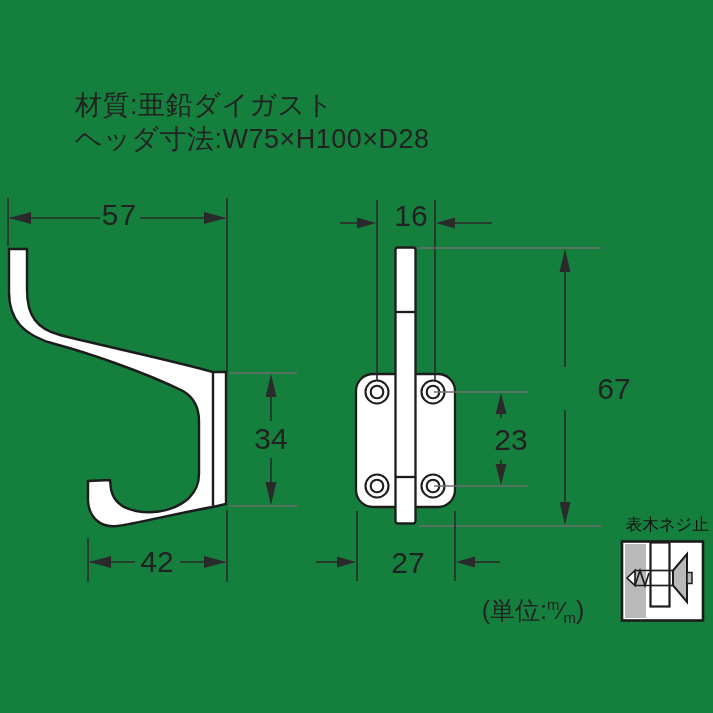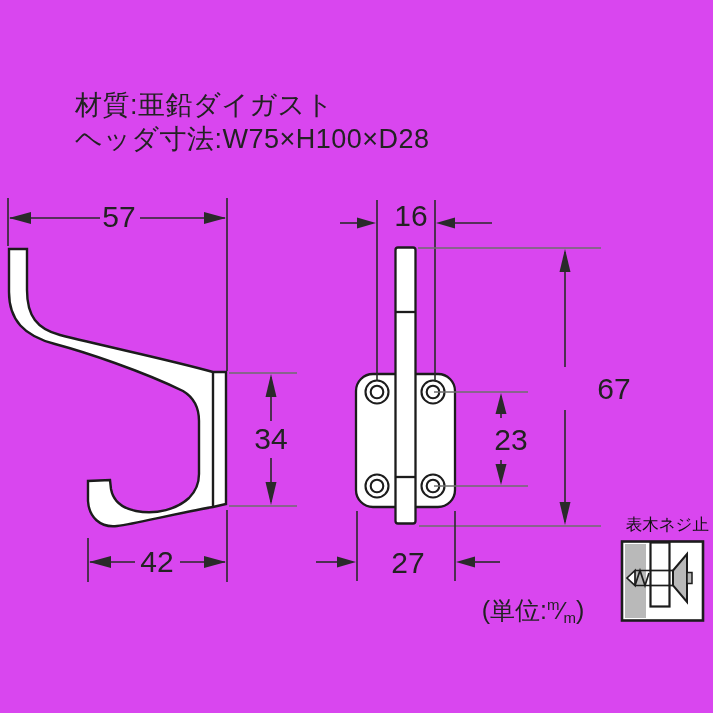--- a/index.html
+++ b/index.html
@@ -1,19 +1,19 @@
 <!DOCTYPE html>
 <html><head>
 <meta charset="utf-8">
 <style>
   html,body{margin:0;padding:0;background:#ffffff;}
   .canvas{
     position:relative;
     width:713px;height:713px;
-    background:#d946ef;
+    background:#15803d;
     font-family:"Liberation Sans","DejaVu Sans",sans-serif;
     color:#1c1c1c;
     overflow:hidden;
   }
   .specs{
     position:absolute;left:75px;top:88px;
     font-size:27px;line-height:34px;
     letter-spacing:0.5px;
     color:#222;
     white-space:nowrap;
@@ -144,21 +144,21 @@
 
       <line x1="357" y1="511" x2="357" y2="581"></line>
       <line x1="455" y1="511" x2="455" y2="581"></line>
       <line x1="316" y1="562" x2="338" y2="562"></line>
       <polygon stroke="none" points="356,562 337,556.5 337,567.5"></polygon>
       <line x1="474" y1="562" x2="500" y2="562"></line>
       <polygon stroke="none" points="456,562 475,556.5 475,567.5"></polygon>
     </g>
   </svg>
 
-  <span class="dim" style="left:119px;top:217px;">57</span>
+  <span class="dim" style="left:119px;top:217px;font-family:Liberation Mono, monospace;">57</span>
   <span class="dim" style="left:411px;top:216px;">16</span>
   <span class="dim" style="left:271px;top:439px;">34</span>
   <span class="dim" style="left:567px;top:389px;margin-left:47px;">67</span>
   <span class="dim" style="left:500px;top:440px;margin-left:11px;">23</span>
   <span class="dim" style="left:157px;top:562px;">42</span>
   <span class="dim" style="left:408px;top:563px;">27</span>
 
   <div class="unit">
     <span>(単位:</span><sup>m</sup><span class="slash">⁄</span><sub>m</sub><span>)</span>
   </div>

